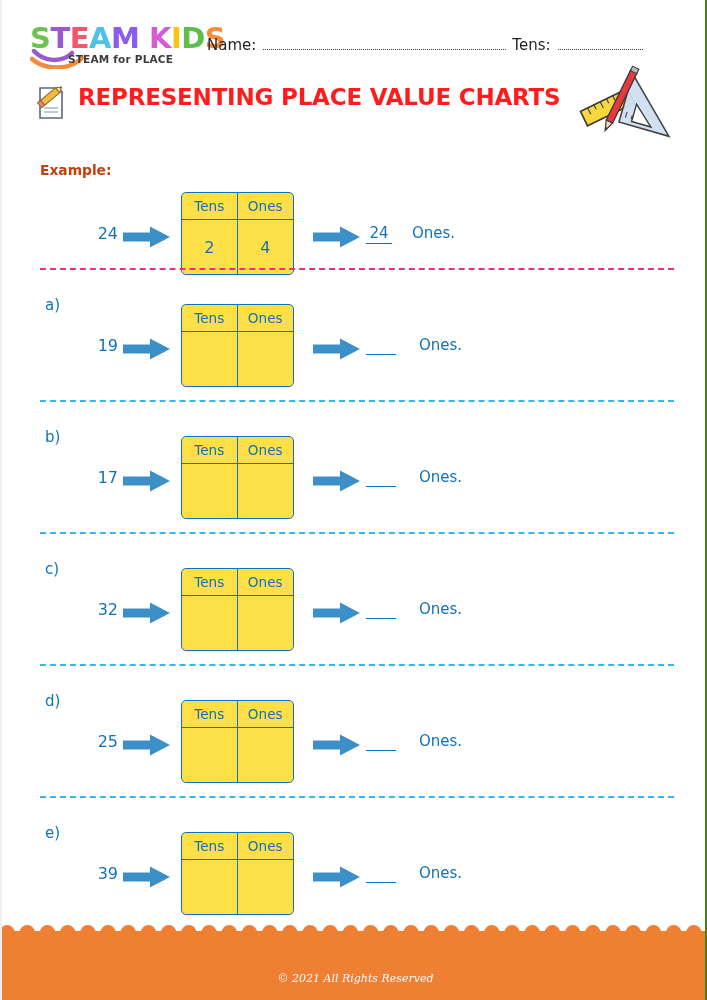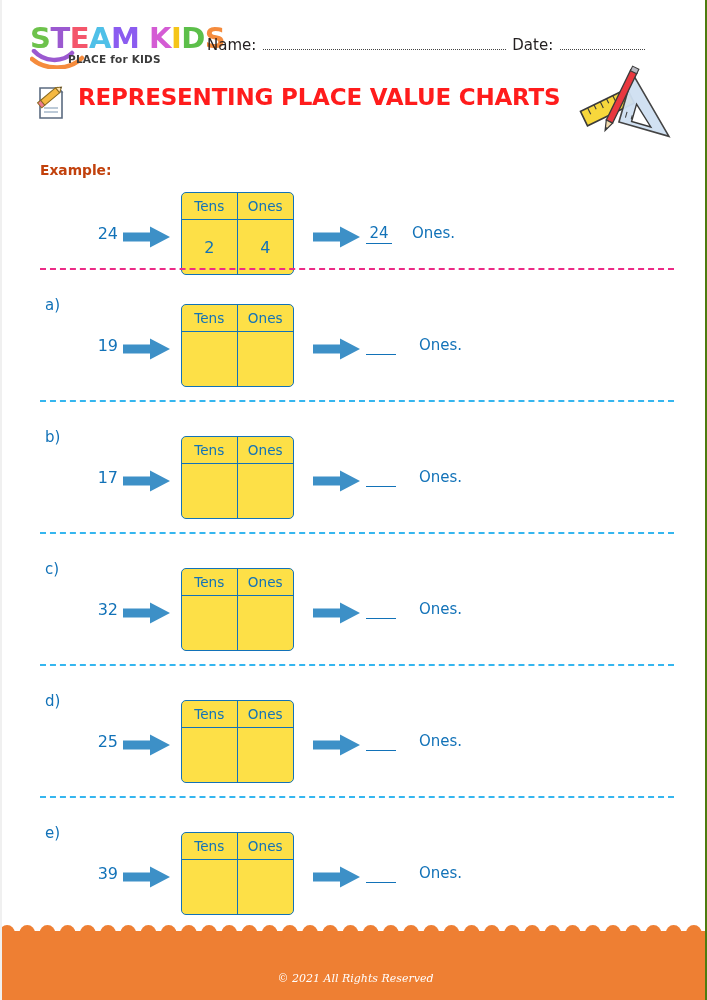--- a/index.html
+++ b/index.html
@@ -258,28 +258,28 @@
 
   <div id="header">
 
     <div id="logo-block">
       <div id="logo-word"><span style="color: rgb(109, 194, 75);">S</span><span style="color: rgb(155, 89, 208);">T</span><span style="color: rgb(244, 86, 107);">E</span><span style="color: rgb(79, 192, 232);">A</span><span style="color: rgb(139, 92, 240);">M</span><span style="color: rgb(255, 255, 255);">&nbsp;</span><span style="color: rgb(212, 92, 212);">K</span><span style="color: rgb(245, 197, 24);">I</span><span style="color: rgb(92, 191, 74);">D</span><span style="color: rgb(245, 139, 60);">S</span></div>
       <div id="logo-swoosh">
         <svg width="170" height="20" viewBox="0 0 170 20">
           <path d="M4 2 C14 13, 32 14, 42 4" stroke="#9b59d0" stroke-width="4.5" fill="none" stroke-linecap="round"></path>
           <path d="M2 10 C16 22, 40 21, 52 9" stroke="#f58b3c" stroke-width="4.5" fill="none" stroke-linecap="round"></path>
         </svg>
-        <div id="logo-sub">PLACE for KIDS</div>
+        <div id="logo-sub">STEAM for PLACE</div>
       </div>
     </div>
 
     <div id="namedate">
       <span class="nd-label">Name:</span>
       <span class="nd-rule" id="nd-name-rule"></span>
-      <span class="nd-label">Date:</span>
+      <span class="nd-label">Tens:</span>
       <span class="nd-rule" id="nd-date-rule"></span>
     </div>
   </div>
 
   <div id="title-row">
 
     <svg id="notepad-icon" width="40" height="44" viewBox="0 0 40 44">
       <path d="M8 10 L8 40 L30 40 L30 14 L26 10 Z" fill="#ffffff" stroke="#5b6b80" stroke-width="1.6"></path>
       <path d="M26 10 L26 14 L30 14 Z" fill="#dde4ec" stroke="#5b6b80" stroke-width="1.2"></path>
       <line x1="12" y1="30" x2="26" y2="30" stroke="#9fb3c8" stroke-width="1.4"></line>

